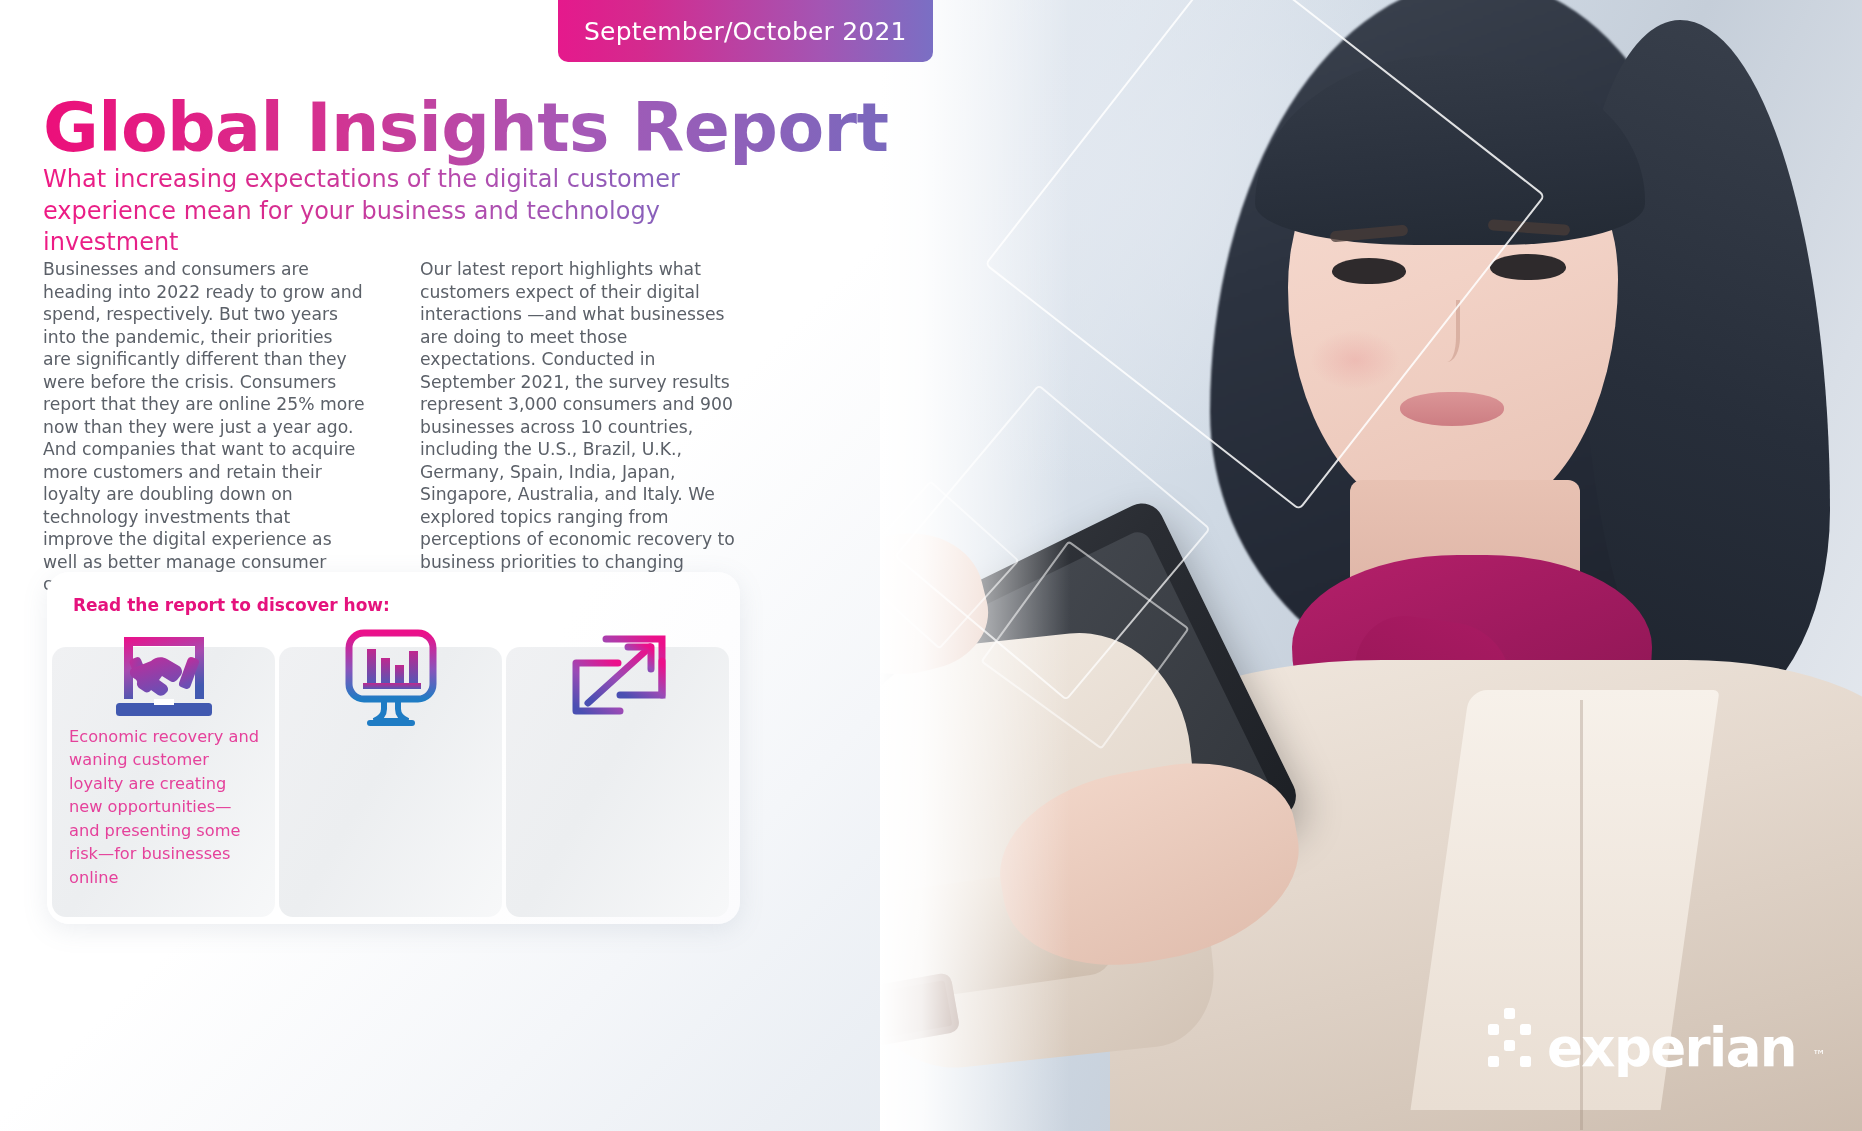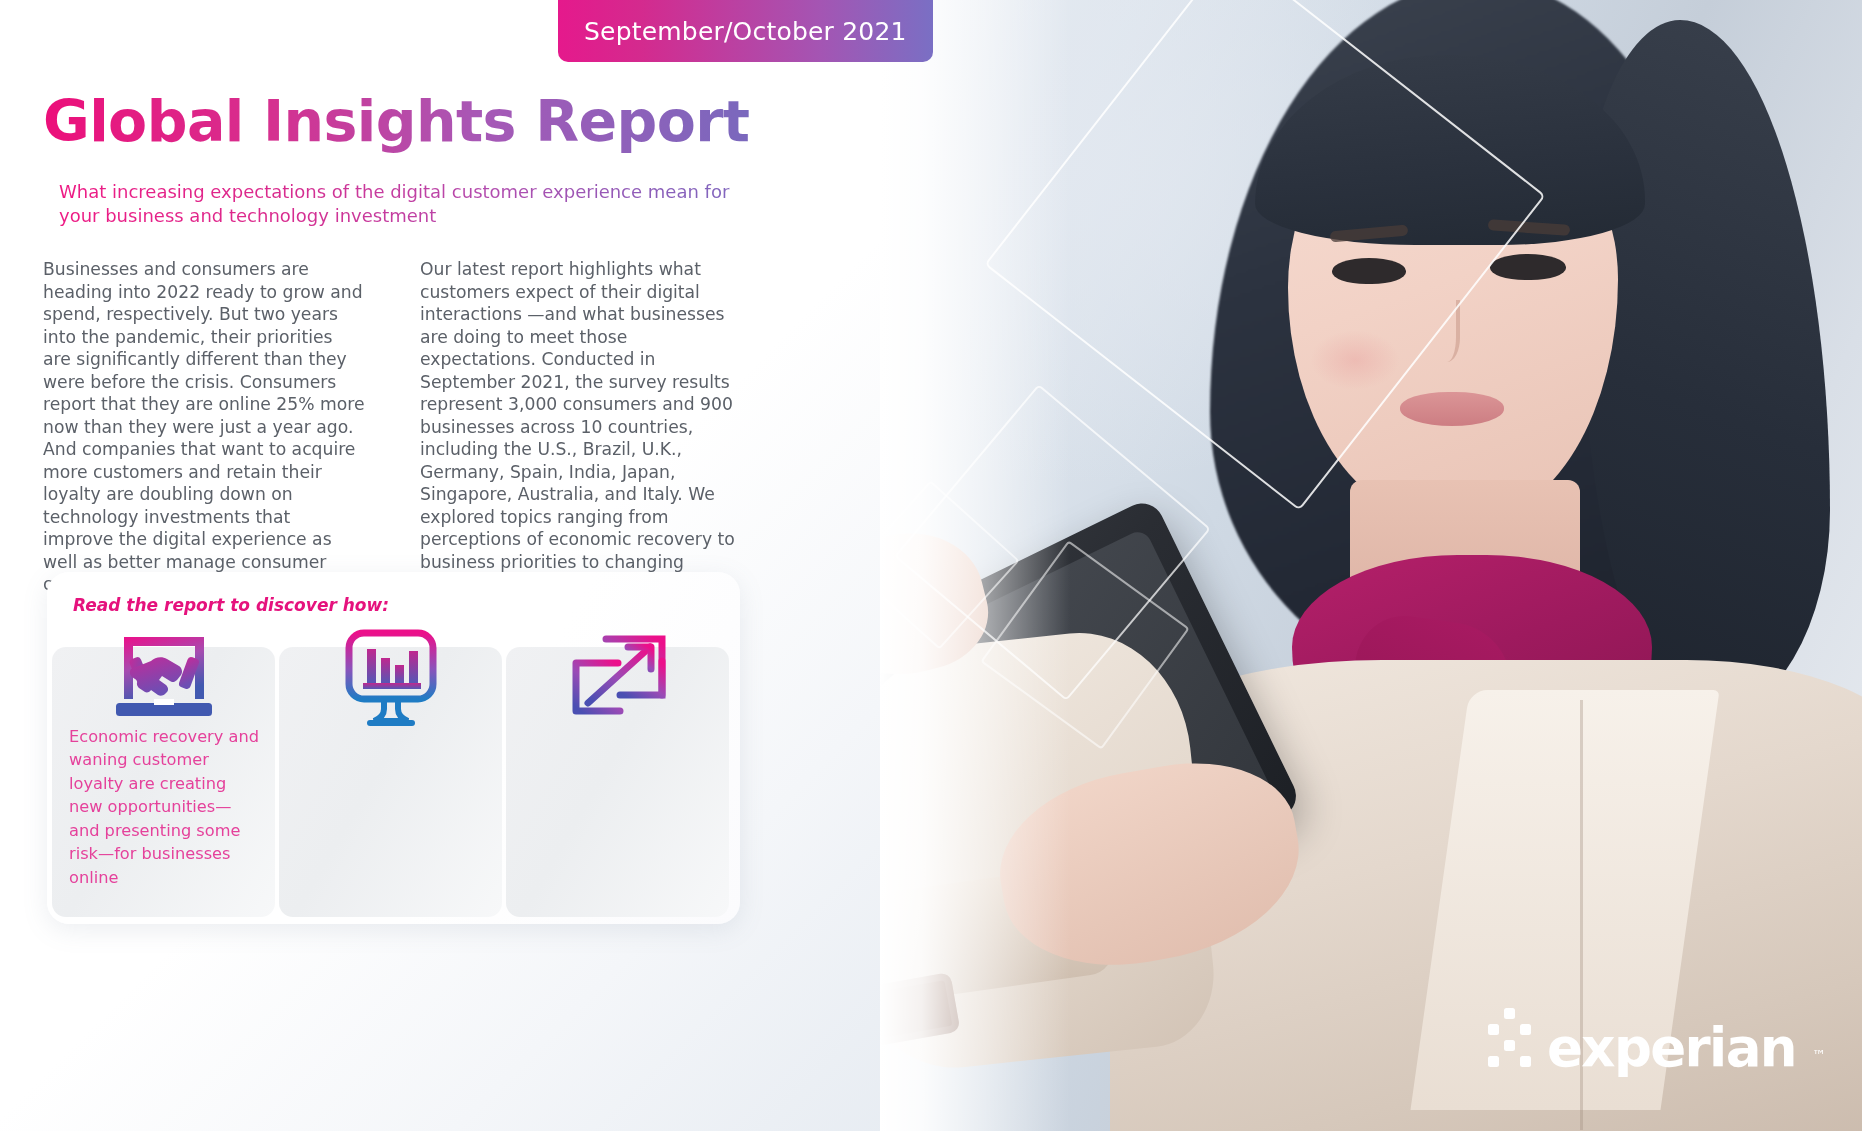--- a/index.html
+++ b/index.html
@@ -167,52 +167,51 @@
     background:linear-gradient(90deg,#e5198c 0%, #d42a8e 22%, #a455b3 70%, #7a6fc4 100%);
     border-radius:0 0 10px 10px;
     color:#ffffff; font-size:25px; letter-spacing:.2px;
     z-index:10;
     min-width:272px; justify-content:center;
   }
 
   
   .title{
     position:absolute; left:43px; top:88px;
-    font-size:57px; font-weight:bold; letter-spacing:-.6px;
+    font-size:68px; font-weight:bold; letter-spacing:-.6px;
     background:linear-gradient(90deg,#ec0f7a 0%, #d6308f 32%, #a758b6 62%, #7a68bd 100%);
     -webkit-background-clip:text; background-clip:text; color:transparent;
     z-index:10; white-space:nowrap;
   }
   .subtitle{
-    position:absolute; left:43px; top:180px; width:710px;
-    font-size:18px; line-height:1.32;
+    position:absolute; left:43px; top:164px; width:710px;
+    font-size:24px; line-height:1.32;
     background:linear-gradient(90deg,#ee1a84 0%, #da2a8d 30%, #b34bae 60%, #8a5fba 85%, #7d6ac0 100%);
     -webkit-background-clip:text; background-clip:text; color:transparent;
     z-index:10;
-    margin-left:16px;
   }
 
   
   .cols{
     position:absolute; left:43px; top:258px; width:700px;
     display:flex; gap:55px; z-index:10;
   }
   .col{ width:322px; font-size:17.2px; line-height:1.31; color:#5b6068; }
 
   
   .card{
     position:absolute; left:47px; top:572px; width:693px; height:352px;
     background:linear-gradient(118deg,#ffffff 0%, #ffffff 62%, #fbfbfd 100%);
     border-radius:22px;
     box-shadow:0 6px 26px rgba(110,120,150,.13);
     z-index:10;
   }
   .card-head{
     position:absolute; left:73px; top:595px;
-    font-size:17px; font-weight:bold; color:#e5127d; z-index:12;font-style:italic;
+    font-size:17px; font-weight:bold; color:#e5127d; z-index:12;
   }
 
   .tiles{
     position:absolute; left:47px; top:647px; width:693px;
     display:flex; gap:4px; padding-left:5px; z-index:12;
   }
   .tile{
     position:relative; width:223px; height:270px;
     background:linear-gradient(120deg,#f0f1f3 0%, #eceef0 45%, #f7f8f9 100%);
     border-radius:14px;

